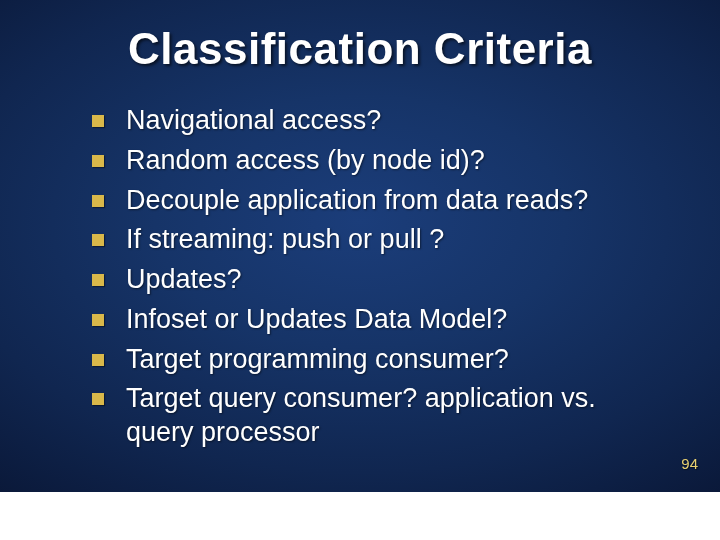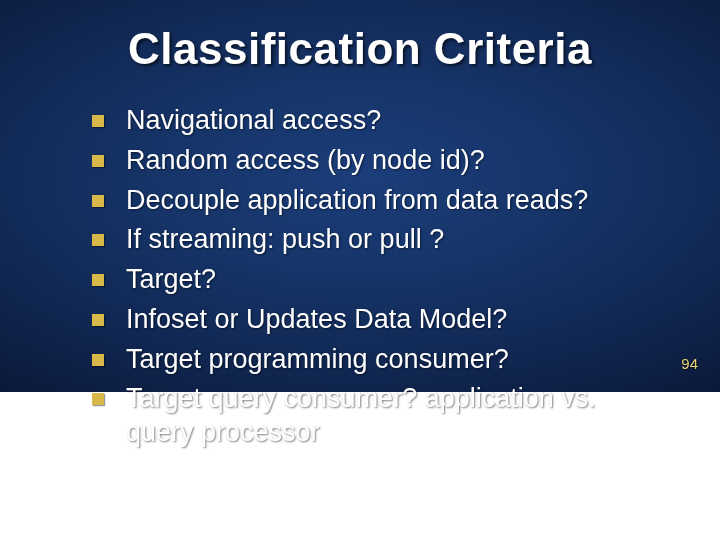--- a/index.html
+++ b/index.html
@@ -4,21 +4,21 @@
 <style>
   html, body {
     margin: 0;
     padding: 0;
     width: 720px;
     height: 540px;
     overflow: hidden;
   }
   .slide {
     width: 720px;
-    height: 392px;
+    height: 492px;
     background: radial-gradient(ellipse 95% 85% at 50% 45%,
                 #1b3d7a 0%,
                 #163468 30%,
                 #102650 60%,
                 #0a1838 85%,
                 #061028 100%);
     position: relative;
     font-family: Arial, Helvetica, sans-serif;
     color: #ffffff;
     box-sizing: border-box;
@@ -80,21 +80,21 @@
     <div class="item">
       <div class="bullet"></div>
       <div class="text">Decouple application from data reads?</div>
     </div>
     <div class="item">
       <div class="bullet"></div>
       <div class="text">If streaming: push or pull ?</div>
     </div>
     <div class="item">
       <div class="bullet"></div>
-      <div class="text">Target?</div>
+      <div class="text">Updates?</div>
     </div>
     <div class="item">
       <div class="bullet"></div>
       <div class="text">Infoset or Updates Data Model?</div>
     </div>
     <div class="item">
       <div class="bullet"></div>
       <div class="text">Target programming consumer?</div>
     </div>
     <div class="item">

